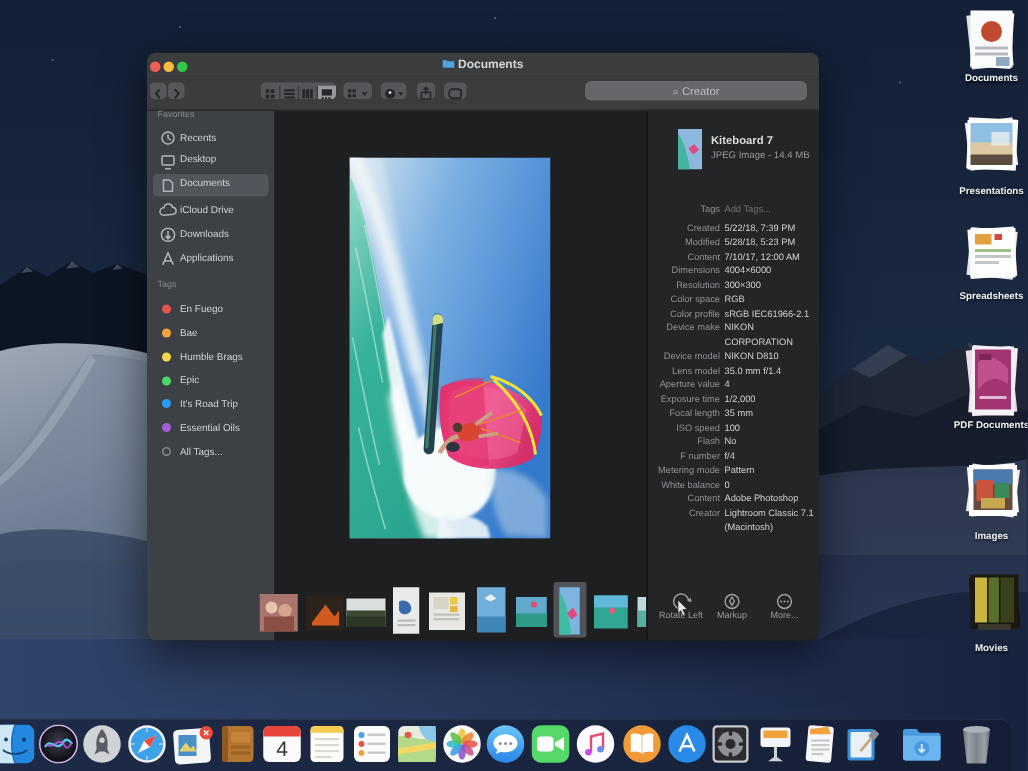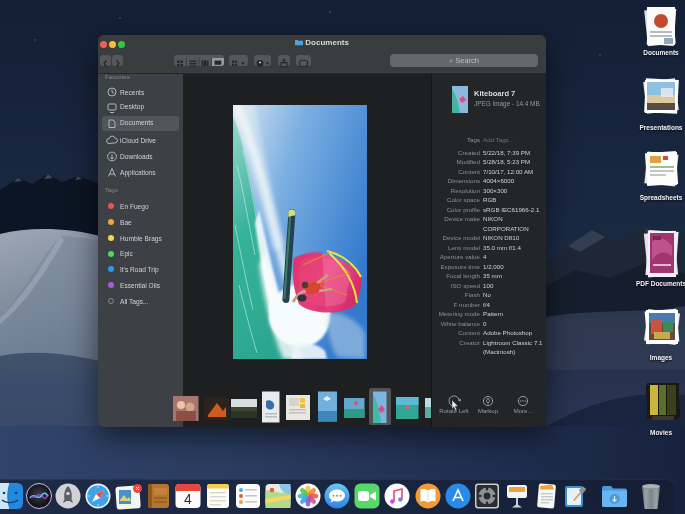--- a/index.html
+++ b/index.html
@@ -143,21 +143,21 @@
       <circle cx="6" cy="5.5" r="3.4" fill="#26272a"></circle>
         <circle cx="6" cy="4.6" r="1" fill="#c9cacc"></circle>
       <path d="M11.5,4.5 l1.8,2.3 1.8,-2.3 Z" fill="#26272a"></path>
       </svg></div>
   <div class="abs tbtn" style="left:180px;width:12px;"><svg width="12" height="11">
       <path d="M3,4.5 h6 v4.5 h-6 Z M6,1.5 v4.5 M4.5,3 L6,1.3 7.5,3" stroke="#26272a" fill="none" stroke-width="1.1"></path>
       </svg></div>
   <div class="abs tbtn" style="left:198px;width:15px;"><svg width="15" height="11">
       <rect x="3.5" y="2.5" width="8" height="6" rx="2" stroke="#26272a" fill="none" stroke-width="1.2"></rect>
       </svg></div>
-  <div class="abs" style="left:292px;top:18.5px;width:148px;height:13px;border-radius:4px;background:#65676a;color:#bdbfc2;font-size:7.5px;text-align:center;line-height:13px;">⌕ Search</div>
+  <div class="abs" style="left:292px;top:18.5px;width:148px;height:13px;border-radius:4px;background:#65676a;color:#bdbfc2;font-size:7.5px;text-align:center;line-height:13px;">⌕ Creator</div>
   <div id="sidebar" class="abs">
     <div class="sbh" style="top:0px;">Favorites</div>
     <div class="abs" style="left:4px;top:42px;width:77px;height:15px;border-radius:3px;background:#51565c;"></div>
     <svg class="abs" style="left:8px;top:11px;" width="12" height="220" viewBox="0 0 12 220" fill="none" stroke="#b0b6be" stroke-width="1">
       <circle cx="6" cy="7" r="4"></circle>
         <path d="M6,4.5 V7 L8,8.5"></path>
       <rect x="2" y="19" width="8" height="6" rx="1"></rect>
         <path d="M4,27.5 h4"></path>
       <path d="M3,35 h4 l2,2 v5.5 h-6 Z"></path>
       <path d="M3,57.5 a2.5,2.5 0 0 1 0.3,-5 a3,3 0 0 1 5.8,-0.4 a2.4,2.4 0 0 1 0.6,4.7 Z" transform="translate(0,1)"></path>

